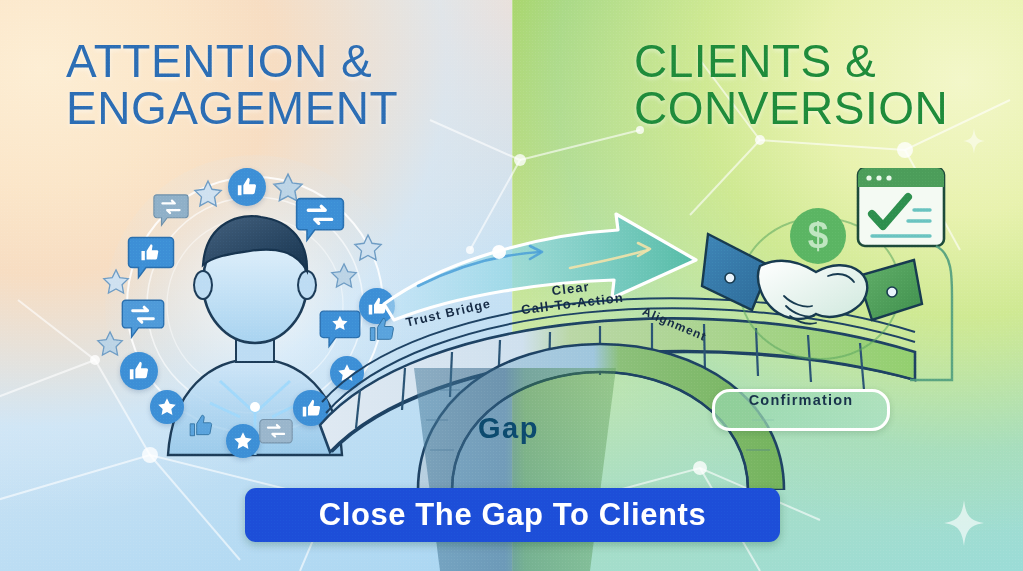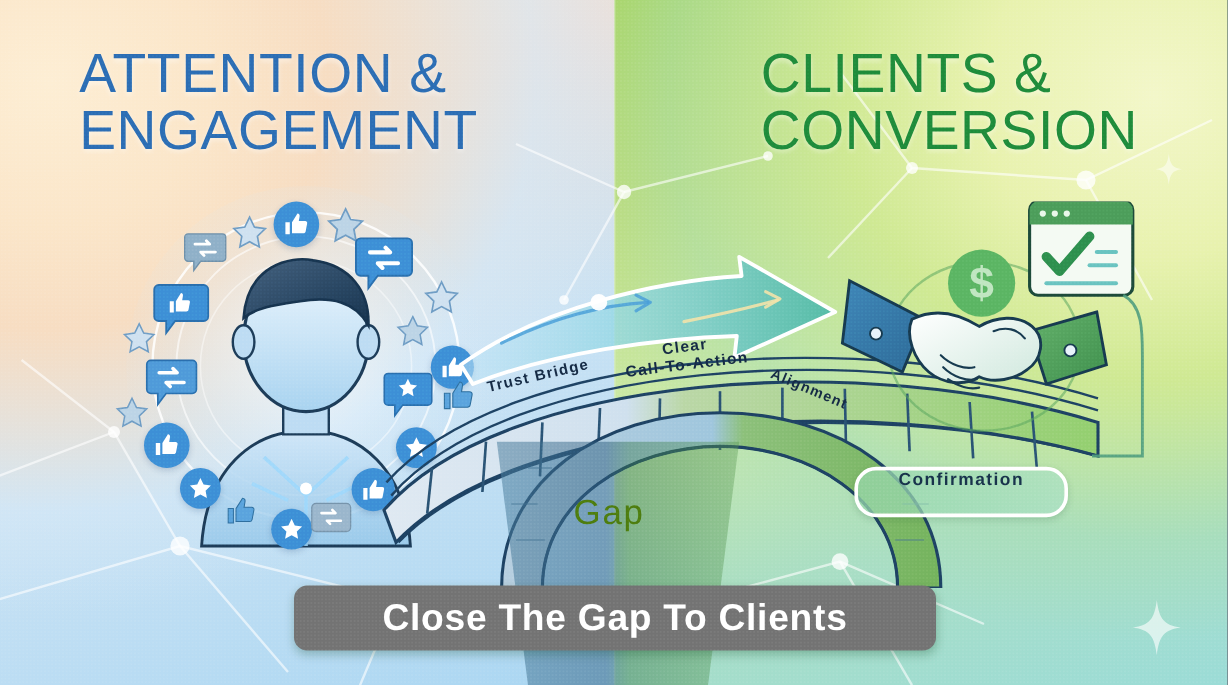--- a/index.html
+++ b/index.html
@@ -71,41 +71,41 @@
     box-shadow:0 2px 5px rgba(30,70,120,.22);
   }
   .badge.thumb{background:#3d8fd6;}
   .badge.star{background:#3d8fd6;}
   .badge svg{display:block;}
   .star-flat{position:absolute;}
 
   
   #cta{
     position:absolute;left:245px;top:488px;width:535px;height:54px;
-    background:#737373;border-radius:11px;
+    background:#1d4ed8;border-radius:11px;
     display:flex;align-items:center;justify-content:center;
     box-shadow:0 3px 8px rgba(0,60,20,.25);
   }
   #cta span{
     color:#ffffff;font-size:31px;font-weight:bold;letter-spacing:.6px;
   }
 
   
   .bridge-label{
     position:absolute;
     color:#152a44;font-weight:bold;letter-spacing:1.1px;
     white-space:pre-line;text-align:center;line-height:1.12;
   }
   #lab-trust{left:405px;top:306px;font-size:12.5px;transform:rotate(-13deg);}
   #lab-cta{left:520px;top:282px;font-size:13px;transform:rotate(-7deg);}
   #lab-align{left:640px;top:318px;font-size:12px;transform:rotate(23deg);}
 
   #lab-gap{
     position:absolute;left:478px;top:412px;
-    color:#4d7c0f;font-size:29px;font-weight:normal;letter-spacing:1.5px;
+    color:#0c4a6e;font-size:29px;font-weight:bold;letter-spacing:1.5px;
   }
 
   
   #confirm{
     position:absolute;left:712px;top:389px;width:172px;height:36px;
     border:3px solid #ffffff;border-radius:18px;
     background:linear-gradient(100deg,rgba(150,215,170,.75),rgba(170,225,200,.62));
     display:flex;align-items:flex-start;justify-content:center;
     box-shadow:0 2px 6px rgba(20,70,40,.18);
   }

